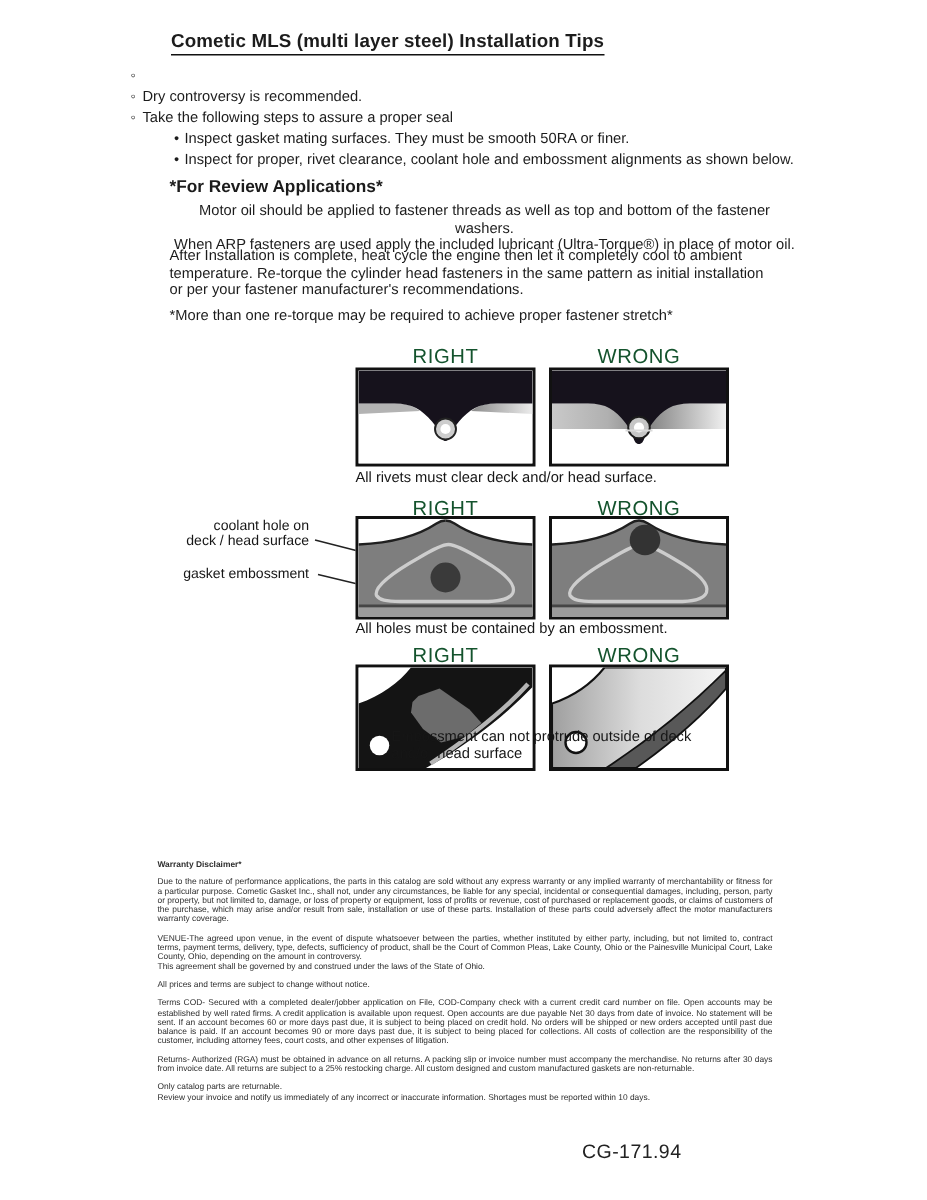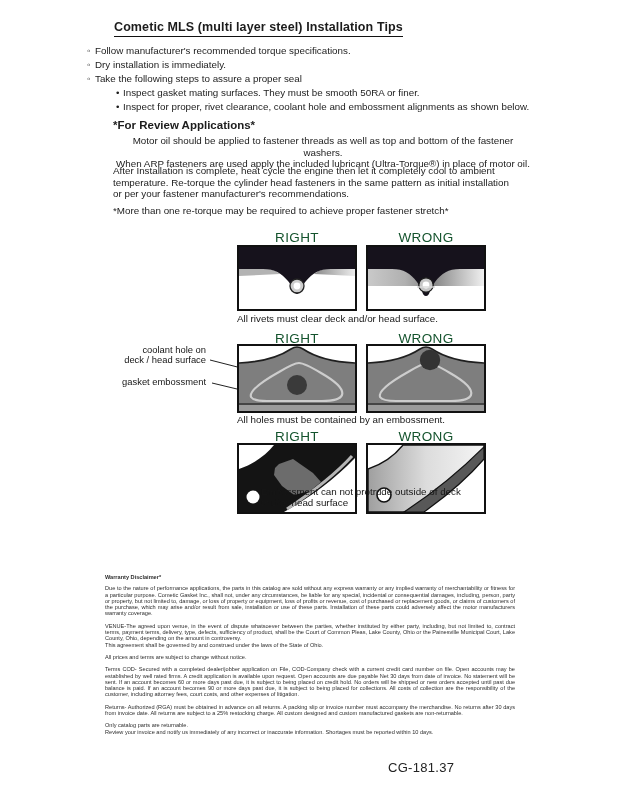--- a/index.html
+++ b/index.html
@@ -42,25 +42,24 @@
 </head>
 <body>
 
 <div class="page">
 
   <div class="title">Cometic MLS (multi layer steel) Installation Tips</div>
 
   <div class="bullets">
     <div class="brow">
       <span class="mk">◦</span>
-      <span>Follow manufacturer's recommended torque specifications.</span>
     </div>
     <div class="brow">
       <span class="mk">◦</span>
-      <span>Dry installation is immediately.</span>
+      <span>Dry controversy is recommended.</span>
     </div>
     <div class="brow">
       <span class="mk">◦</span>
       <span>Take the following steps to assure a proper seal</span>
     </div>
     <div class="brow sub">
       <span class="mk">•</span>
       <span>Inspect gasket mating surfaces.  They must be smooth 50RA or finer.</span>
     </div>
     <div class="brow sub">
@@ -188,15 +187,15 @@
     <p>Due to the nature of performance applications, the parts in this catalog are sold without any express warranty or any implied warranty of merchantability or fitness for a particular purpose.  Cometic Gasket Inc., shall not, under any circumstances, be liable for any special, incidental or consequential damages, including, person, party or property, but not limited to, damage, or loss of property or equipment, loss of profits or revenue, cost of purchased or replacement goods, or claims of customers of the purchase, which may arise and/or result from sale, installation or use of these parts.  Installation of these parts could adversely affect the motor manufacturers warranty coverage.</p>
     <p>VENUE-The agreed upon venue, in the event of dispute whatsoever between the parties, whether instituted by either party, including, but not limited to, contract terms, payment terms, delivery, type, defects, sufficiency of product, shall be the Court of Common Pleas, Lake County, Ohio or the Painesville Municipal Court, Lake County, Ohio, depending on the amount in controversy.
 This agreement shall be governed by and construed under the laws of the State of Ohio.</p>
     <p>All prices and terms are subject to change without notice.</p>
     <p>Terms COD- Secured with a completed dealer/jobber application on File, COD-Company check with a current credit card number on file.  Open accounts may be established by well rated firms.  A credit application is available upon request.  Open accounts are due payable Net 30 days from date of invoice.  No statement will be sent.  If an account becomes 60 or more days past due, it is subject to being placed on credit hold.  No orders will be shipped or new orders accepted until past due balance is paid.  If an account becomes 90 or more days past due, it is subject to being placed for collections.  All costs of collection are the responsibility of the customer, including attorney fees, court costs, and other expenses of litigation.</p>
     <p>Returns- Authorized (RGA) must be obtained in advance on all returns.  A packing slip or invoice number must accompany the merchandise.  No returns after 30 days from invoice date.  All returns are subject to a 25% restocking charge.  All custom designed and custom manufactured gaskets are non-returnable.</p>
     <p>Only catalog parts are returnable.
 Review your invoice and notify us immediately of any incorrect or inaccurate information.  Shortages must be reported within 10 days.</p>
   </div>
 
-  <div class="doccode">CG-181.37</div>
+  <div class="doccode">CG-171.94</div>
 
 </div>
 
 </body></html>

